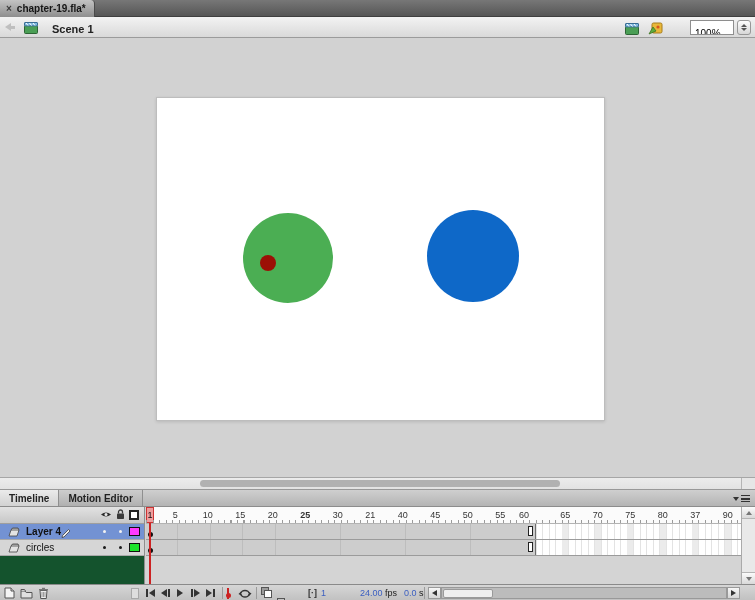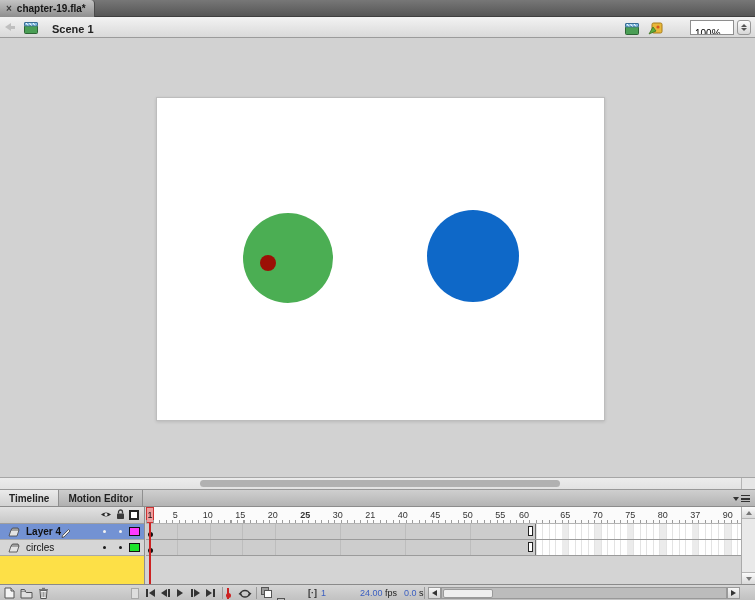--- a/index.html
+++ b/index.html
@@ -50,21 +50,21 @@
     border-right:1px solid #8f8f8f; background:linear-gradient(#cdcdcd,#b0b0b0); }
   .tl-tab.active { background:linear-gradient(#ebebeb,#d2d2d2); }
   .pmenu { position:absolute; right:5px; top:5px; display:flex; align-items:center; gap:2px; }
   .pmenu .tri { width:0; height:0; border-left:3px solid transparent; border-right:3px solid transparent; border-top:4px solid #333; }
   .pmenu .lines { width:9px; height:7px; border-top:1.5px solid #333; border-bottom:1.5px solid #333; position:relative; }
   .pmenu .lines::after { content:""; position:absolute; left:0; right:0; top:2px; height:1.5px; background:#333; }
 
   .tl-body { position:absolute; left:0; top:507px; width:755px; height:77px; background:#d2d2d2; overflow:hidden; }
 
   
-  .layers-col { position:absolute; left:0; top:0; width:145px; height:77px; border-right:1px solid #8f8f8f; background:#fde047; }
+  .layers-col { position:absolute; left:0; top:0; width:145px; height:77px; border-right:1px solid #8f8f8f; background:#14532d; }
   .layers-header { height:17px; background:linear-gradient(#e2e2e2,#c7c7c7); border-bottom:1px solid #9e9e9e; position:relative; }
   .hicon { position:absolute; top:3px; display:flex; align-items:center; justify-content:center; }
   .hicon.eye { left:100px; } .hicon.lock { left:116px; top:2px; }
   .hicon.outline { left:129px; width:10px; height:10px; background:#fff; border:2px solid #222; }
 
   .layer-row { height:16px; border-bottom:1px solid #a9a9a9; position:relative; background:#d6d6d6; font-size:10px; }
   .layer-row.selected { background:#7392d3; }
   .licon { position:absolute; left:8px; top:3px; }
   .lname { position:absolute; left:26px; top:2px; color:#111; white-space:nowrap; }
   .layer-row.selected .lname { font-weight:bold; }

